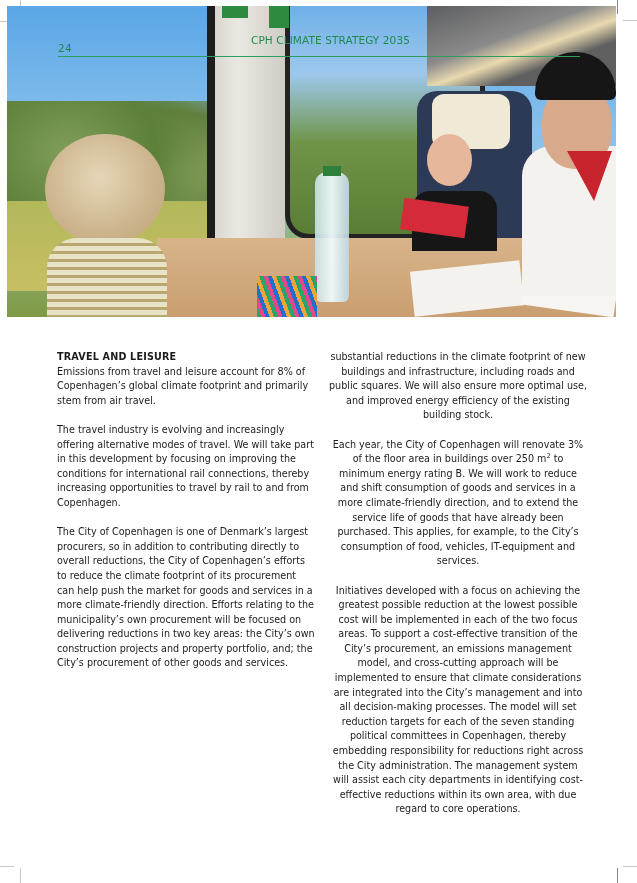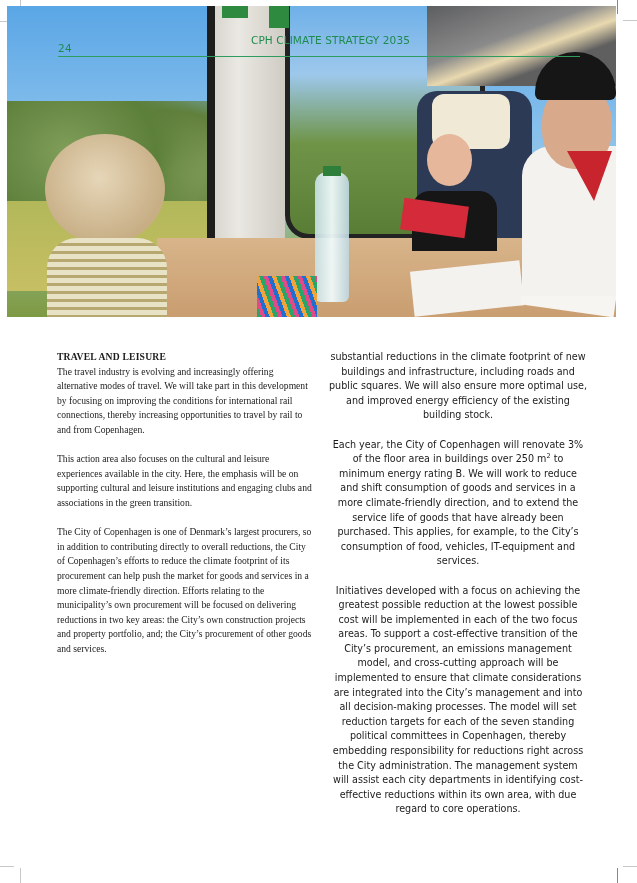--- a/index.html
+++ b/index.html
@@ -61,21 +61,21 @@
            background:#f4f2ee; transform:rotate(-6deg); }
   .photo .paper2 { position:absolute; left:515px; top:275px; width:94px; height:30px;
            background:#f7f5f1; transform:rotate(8deg); }
 
   .running-header { position:absolute; left:58px; top:34px; width:522px; height:24px; }
   .page-number { position:absolute; left:0; top:8px; font-size:10.5px; color:#1e8a4e; letter-spacing:0.2px; }
   .doc-title { position:absolute; left:193px; top:0; font-size:10.5px; color:#1e8a4e; letter-spacing:0.1px; }
   .header-rule { position:absolute; left:0; top:22px; width:522px; height:1px; background:#2e9c5c; }
 
   .col { position:absolute; top:350px; width:258px; font-size:9.6px; line-height:14.6px; color:#1b1b1b; }
-  .col.left { left:57px;font-family:Liberation Serif, serif; }
+  .col.left { left:57px; }
   .col.right { left:329px;text-align:center; }
   .col p { margin:0 0 14.6px 0; }
   .section-heading { font-weight:bold; font-size:9.6px; letter-spacing:0.2px; }
   sup { font-size:6.5px; line-height:0; }
 </style>
 </head>
 <body>
 
 <div class="crop v" style="left:20px;top:0;height:16px;"></div>
 <div class="crop h" style="left:0;top:21px;width:14px;"></div>
@@ -114,22 +114,22 @@
 </div>
 
 <div class="running-header">
   <span class="page-number">24</span>
   <span class="doc-title">CPH CLIMATE STRATEGY 2035</span>
   <div class="header-rule"></div>
 </div>
 
 <div class="col left">
   <div class="section-heading">TRAVEL AND LEISURE</div>
+  <p>Emissions from travel and leisure account for 8% of Copenhagen’s global climate footprint and primarily stem from air travel.</p>
   <p>The travel industry is evolving and increasingly offering alternative modes of travel. We will take part in this development by focusing on improving the conditions for international rail connections, thereby increasing opportunities to travel by rail to and from Copenhagen.</p>
-  <p>This action area also focuses on the cultural and leisure experiences available in the city. Here, the emphasis will be on supporting cultural and leisure institutions and engaging clubs and associations in the green transition.</p>
   <p>The City of Copenhagen is one of Denmark’s largest procurers, so in addition to contributing directly to overall reductions, the City of Copenhagen’s efforts to reduce the climate footprint of its procurement can help push the market for goods and services in a more climate-friendly direction. Efforts relating to the municipality’s own procurement will be focused on delivering reductions in two key areas: the City’s own construction projects and property portfolio, and; the City’s procurement of other goods and services.</p>
 </div>
 
 <div class="col right">
   <p>substantial reductions in the climate footprint of new buildings and infrastructure, including roads and public squares. We will also ensure more optimal use, and improved energy efficiency of the existing building stock.</p>
   <p><span>Each year, the City of Copenhagen will renovate 3% of the floor area in buildings over 250 m</span><sup>2</sup><span> to minimum energy rating B. We will work to reduce and shift consumption of goods and services in a more climate-friendly direction, and to extend the service life of goods that have already been purchased. This applies, for example, to the City’s consumption of food, vehicles, IT-equipment and services.</span></p>
   <p>Initiatives developed with a focus on achieving the greatest possible reduction at the lowest possible cost will be implemented in each of the two focus areas. To support a cost-effective transition of the City’s procurement, an emissions management model, and cross-cutting approach will be implemented to ensure that climate considerations are integrated into the City’s management and into all decision-making processes. The model will set reduction targets for each of the seven standing political committees in Copenhagen, thereby embedding responsibility for reductions right across the City administration. The management system will assist each city departments in identifying cost-effective reductions within its own area, with due regard to core operations.</p>
 </div>
 
 </body></html>

